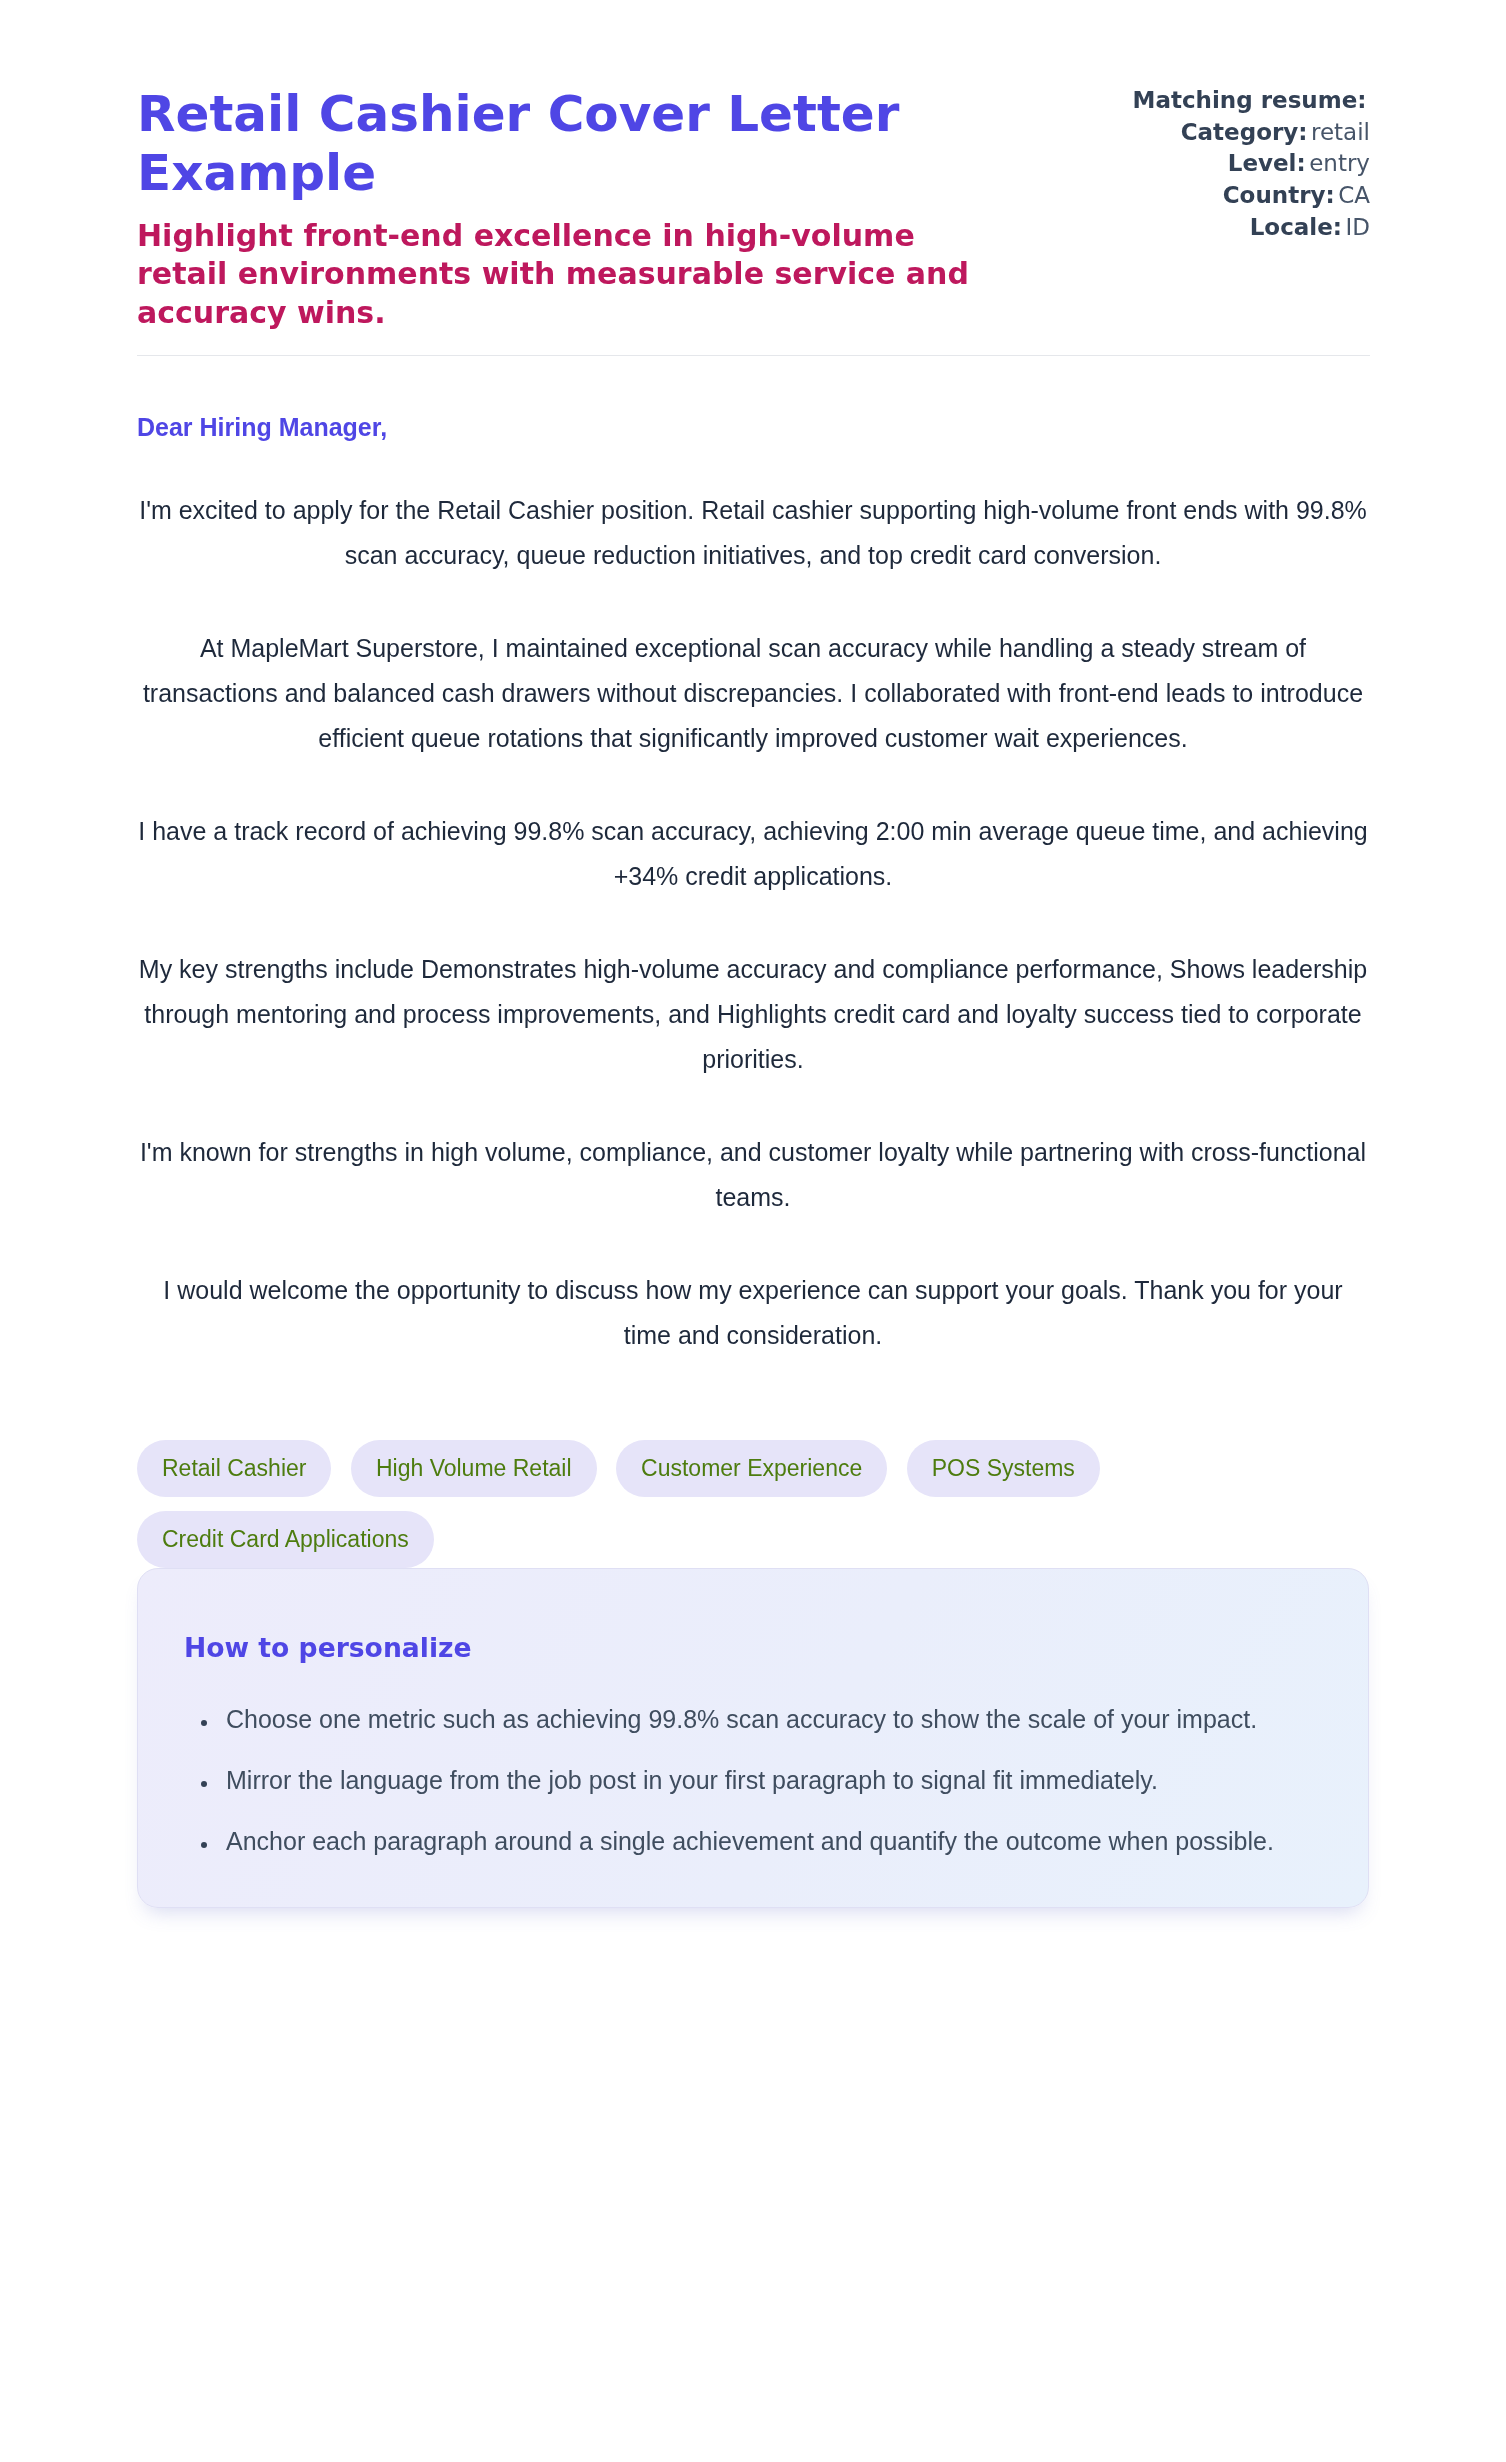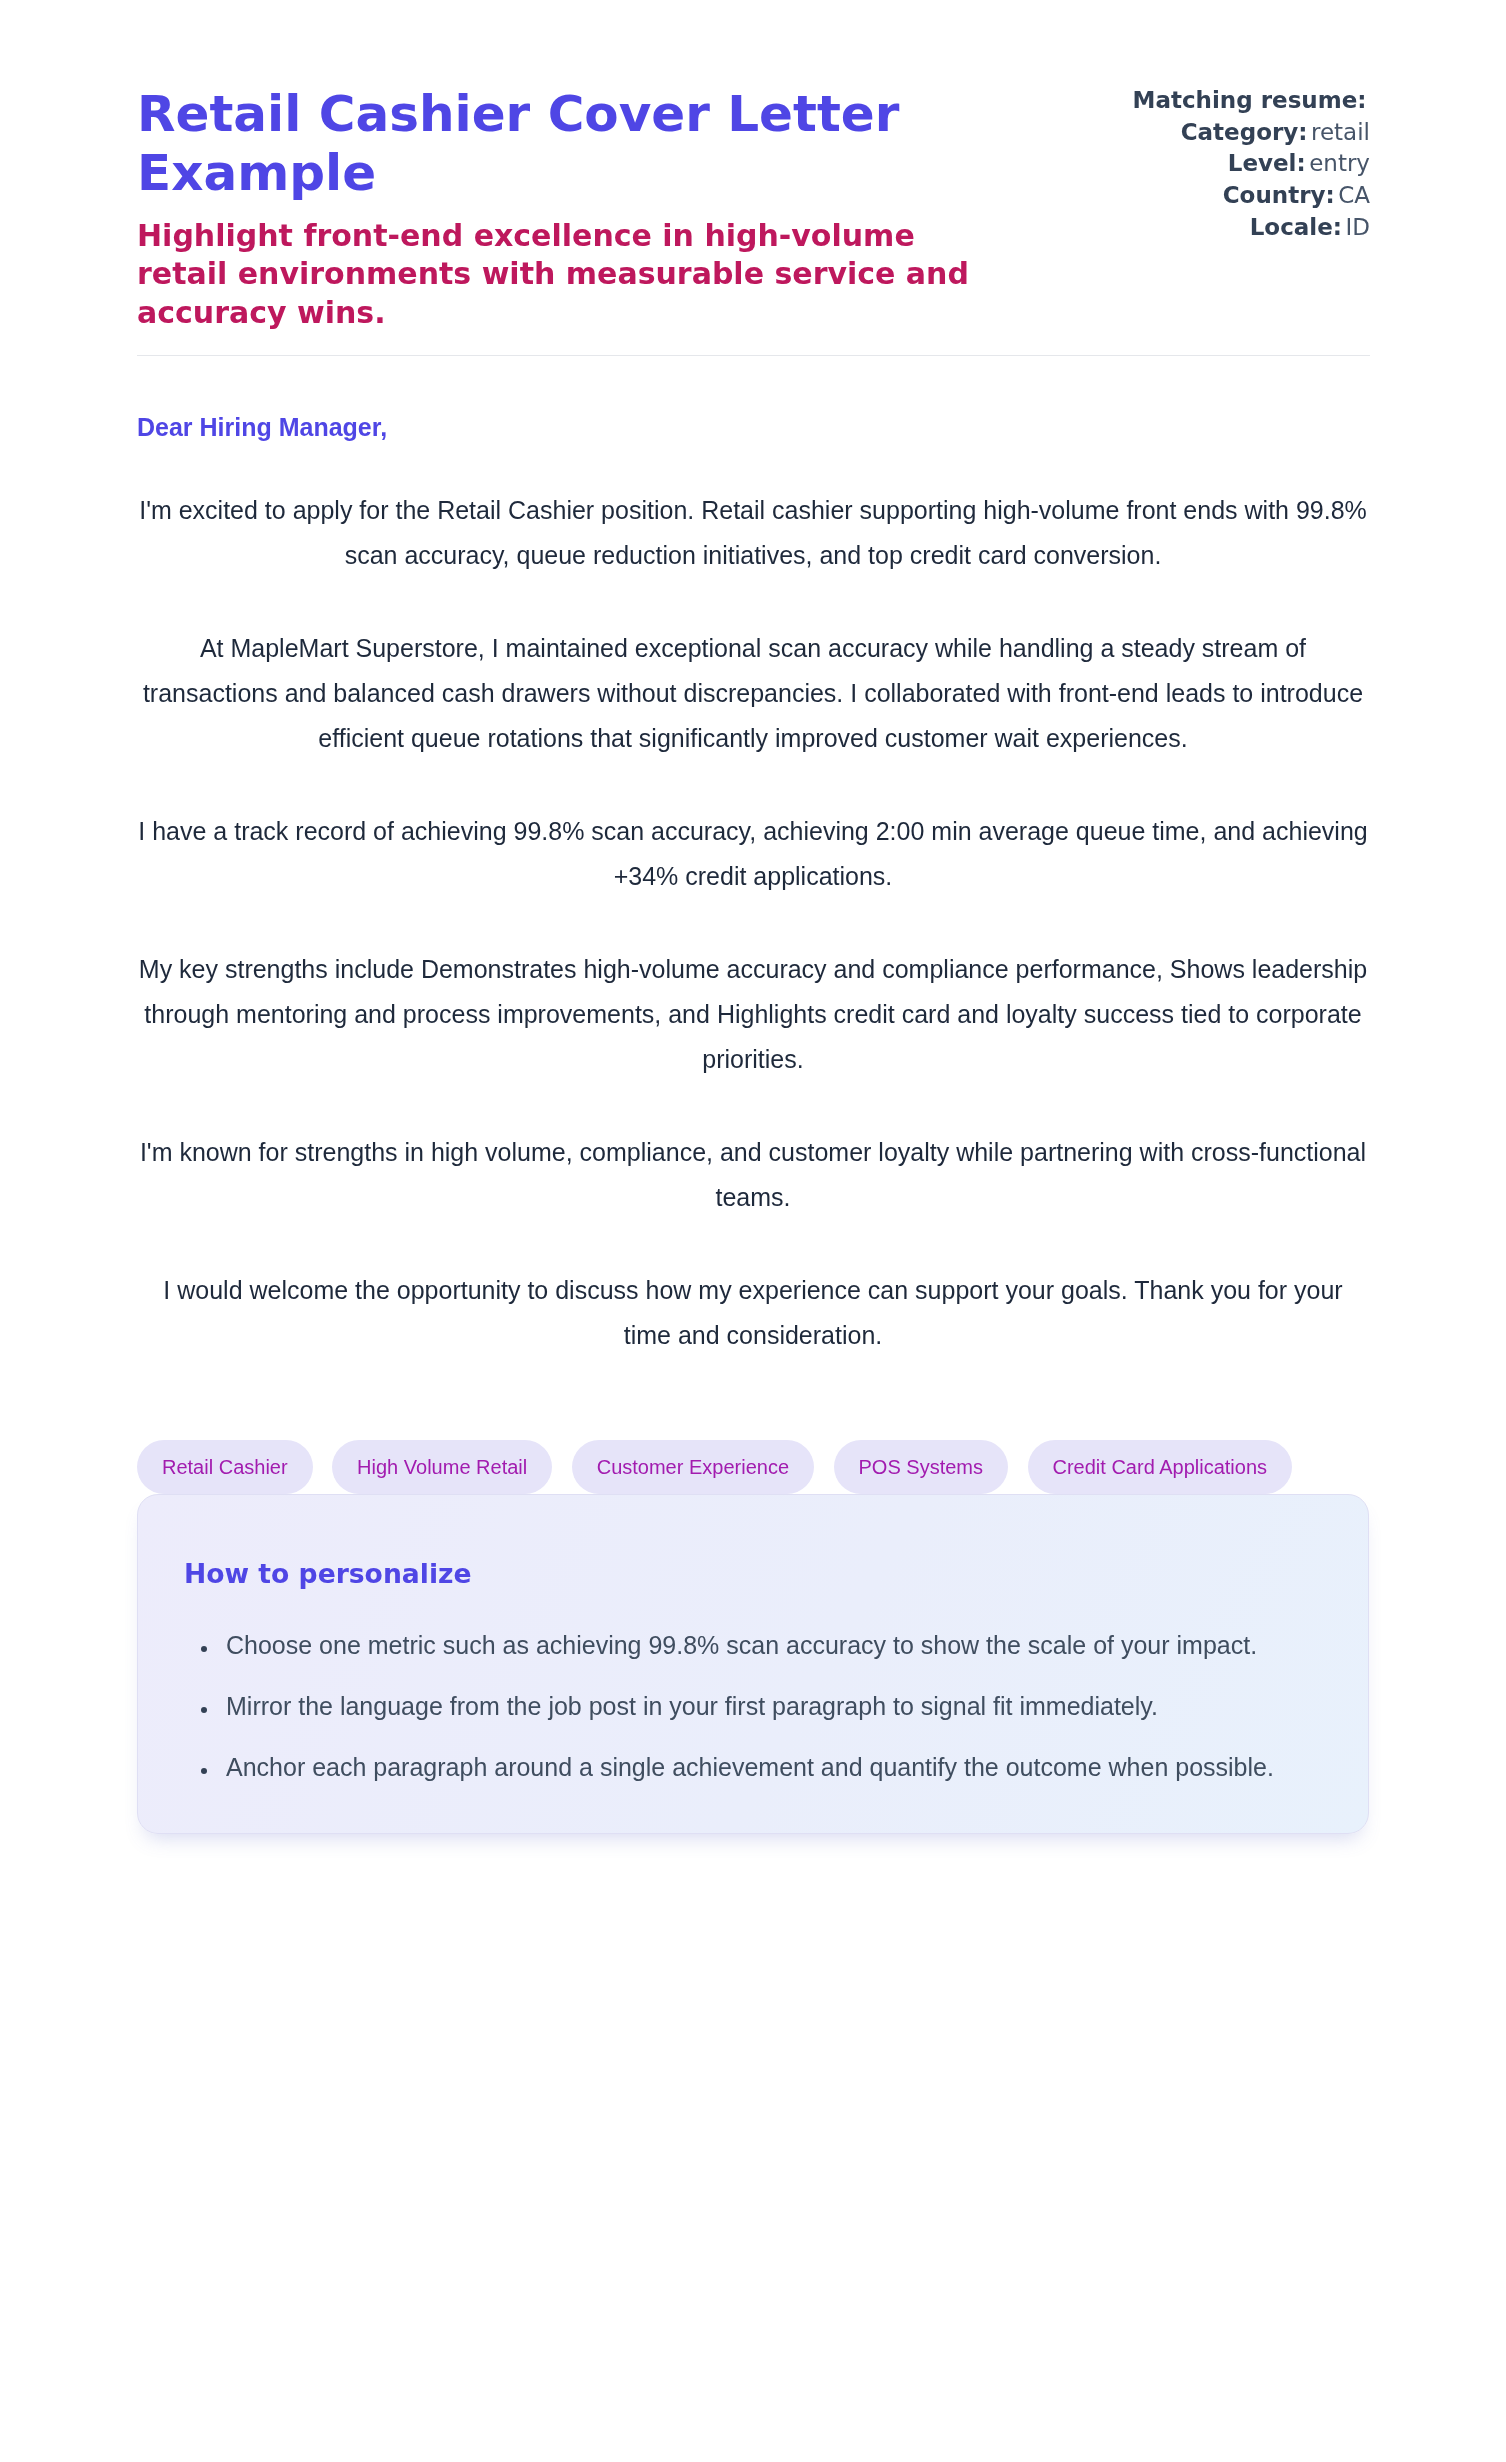--- a/index.html
+++ b/index.html
@@ -101,22 +101,22 @@
     margin-top: 82px;
     display: flex;
     flex-wrap: wrap;
     column-gap: 19.5px;
     row-gap: 14px;
     max-width: 1232px;
   }
   .tag {
     display: inline-block;
     background: #e6e4f9;
-    color: #a21caf;
-    font-size: 20px;
+    color: #4d7c0f;
+    font-size: 23px;
     line-height: 1;
     padding: 17px 25px;
     border-radius: 885px;
     white-space: nowrap;
   }
   
   .personalize {
     box-sizing: border-box;
     width: 1232px;
     border-radius: 21px;

